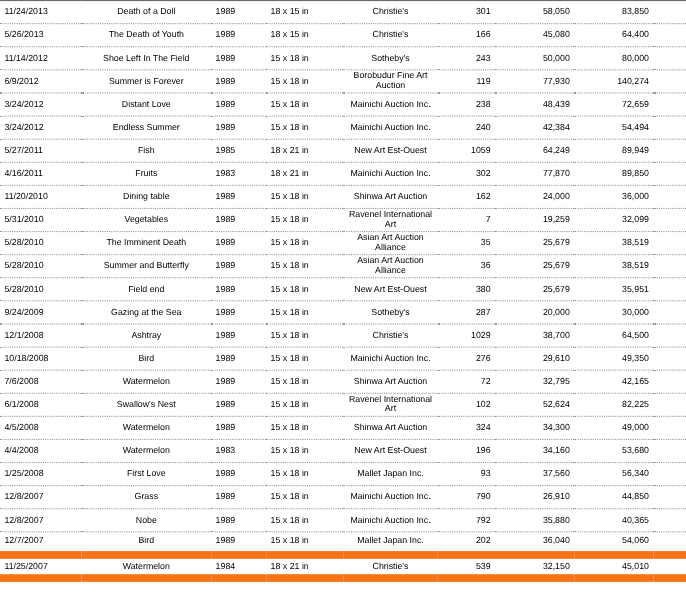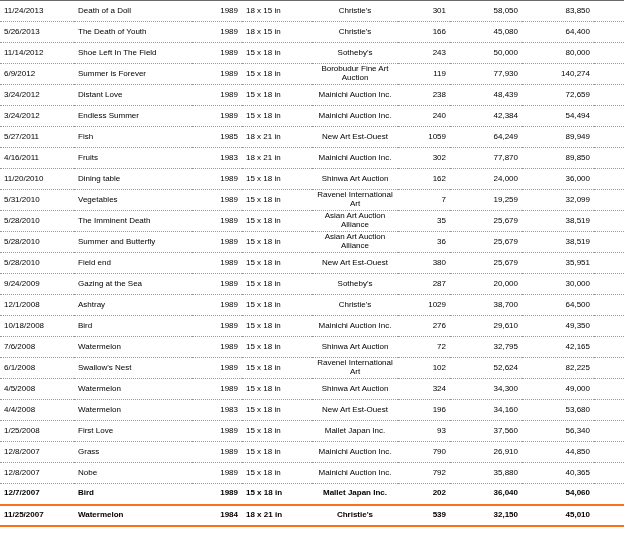--- a/index.html
+++ b/index.html
@@ -30,32 +30,31 @@
   }
   table.auction-table td {
     border-bottom: 1px dotted #9a9a9a;
     padding: 1px 4px;
     vertical-align: middle;
     line-height: 1.12;
     overflow: hidden;
     word-wrap: break-word;
   }
   .c-date   { width: 66px;  text-align: left; }
-  .c-title  { width: 110px; text-align: left; }
-  .c-year   { width: 42px;  text-align: right; }
+  .c-title  { width: 110px; text-align: center; }
+  .c-year   { width: 42px;  text-align: left; }
   .c-size   { width: 62px;  }
   .c-house  { width: 78px;  text-align: center; }
   .c-lot    { width: 44px;  text-align: right; padding-right: 10px; }
   .c-low    { width: 64px;  text-align: right; padding-right: 10px; }
   .c-high   { width: 64px;  text-align: right; padding-right: 10px; }
   .c-price  { width: 70px;  text-align: right; padding-right: 6px; }
 
   table.auction-table tr.thick td {
-    border-bottom: 2px solid #f97316;
-    font-weight: bold;
+    border-bottom: 7px solid #f97316;
   }
   table.auction-table tr:first-child td {
     border-top: 1px solid #6b6b6b;
   }
   .house-two-line { line-height: 1.1; }
 </style>
 </head>
 <body>
 
 <div class="sheet">

